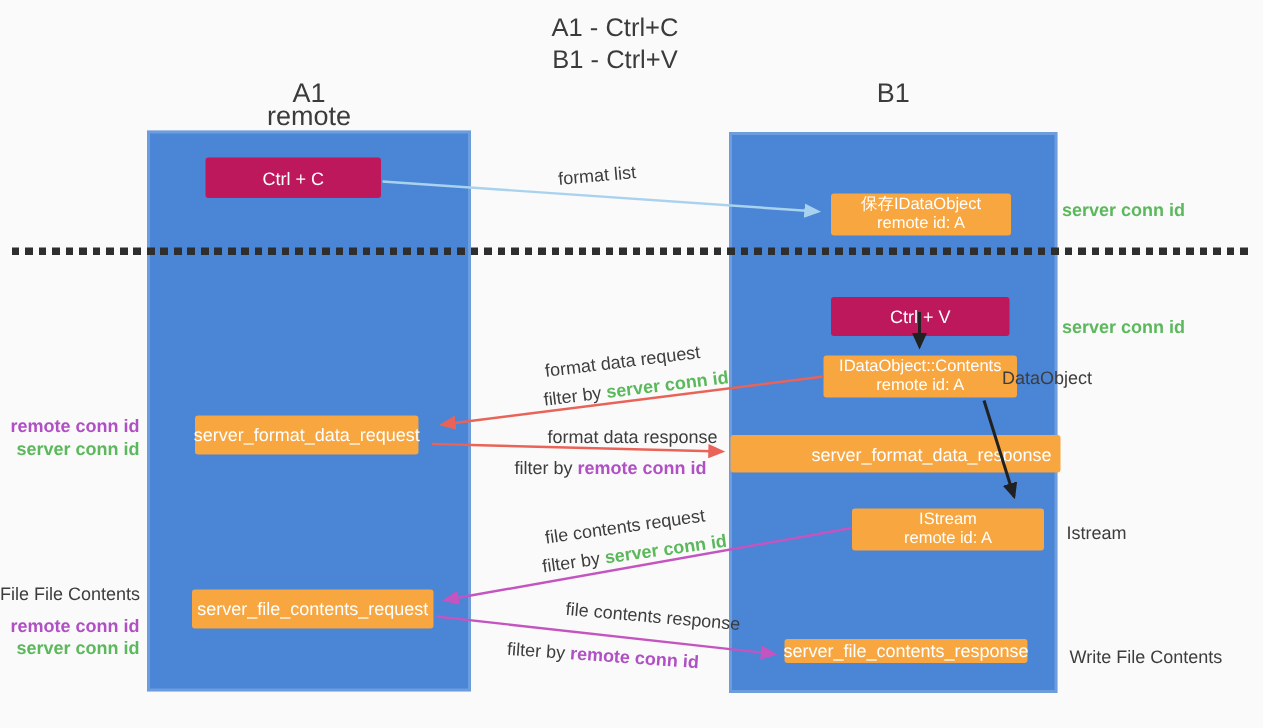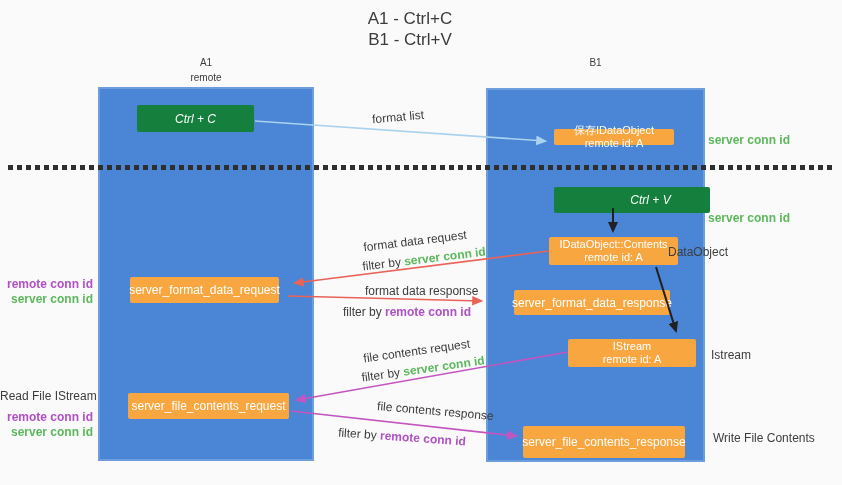--- a/index.html
+++ b/index.html
@@ -2,48 +2,48 @@
 <html><head>
 <meta charset="utf-8">
 <style>
   html,body{margin:0;padding:0;}
   body{background:#fafafa;font-family:"Liberation Sans",sans-serif;}
   .canvas{position:relative;width:842px;height:485px;background:#fafafa;overflow:hidden;}
 
   .title{position:absolute;left:260px;top:8px;width:300px;text-align:center;
          font-size:17px;line-height:21px;color:#3b3b3b;}
 
-  .col-header{position:absolute;text-align:center;font-size:10px;line-height:15px;color:#3b3b3b;z-index:2;}
+  .col-header{position:absolute;text-align:center;font-size:18px;line-height:15px;color:#3b3b3b;z-index:2;}
   .col-header.a{left:98px;top:55px;width:216px;}
   .col-header.b{left:486px;top:55px;width:219px;}
 
   .column{position:absolute;background:#4a85d6;z-index:1;
           box-shadow:inset 0 0 0 2px rgba(255,255,255,0.20);}
   .column.a{left:98px;top:87px;width:216px;height:374px;}
   .column.b{left:486px;top:88px;width:219px;height:374px;}
 
   .dotted-line{position:absolute;left:8px;top:165px;width:826px;height:5px;z-index:5;
           background:repeating-linear-gradient(90deg,#2e2e2e 0 5px,transparent 5px 9px);}
 
   .node{position:absolute;display:flex;flex-direction:column;align-items:center;justify-content:center;
         color:#fff;z-index:3;border-radius:2px;text-align:center;}
-  .node.green{background:#15803d;font-style:italic;}
+  .node.green{background:#be185d;}
   .node.orange{background:#f7a640;}
   .node .l1,.node .l2{font-size:11px;line-height:13px;}
   .node.single{font-size:12px;}
 
   .n-ctrl-c{left:137px;top:105px;width:117px;height:27px;}
-  .n-save{left:554px;top:129px;width:120px;height:16px;}
-  .n-ctrl-v{left:554px;top:187px;width:119px;height:26px;padding-left:37px;}
+  .n-save{left:554px;top:129px;width:120px;height:28px;}
+  .n-ctrl-v{left:554px;top:198px;width:119px;height:26px;}
   .n-getdata{left:549px;top:237px;width:129px;height:28px;}
   .n-fmt-req{left:130px;top:277px;width:149px;height:26px;}
-  .n-fmt-resp{left:514px;top:290px;width:156px;height:25px;}
+  .n-fmt-resp{left:487px;top:290px;width:172px;height:25px;padding-left:48px;}
   .n-istream{left:568px;top:339px;width:128px;height:28px;}
   .n-file-req{left:128px;top:393px;width:161px;height:26px;}
-  .n-file-resp{left:523px;top:426px;width:162px;height:32px;}
+  .n-file-resp{left:523px;top:426px;width:162px;height:16px;}
 
   svg.arrows{position:absolute;left:0;top:0;z-index:4;pointer-events:none;}
 
   .elabel{position:absolute;font-size:12px;color:#3d3d3d;white-space:nowrap;z-index:6;}
   .green-t{color:#5cb85c;font-weight:bold;}
   .purple-t{color:#b050c4;font-weight:bold;}
   .gray-t{color:#3d3d3d;}
 
   .side{position:absolute;font-size:12px;line-height:14px;white-space:nowrap;z-index:6;}
   .side.right-edge{left:0;width:93px;text-align:right;}
@@ -141,17 +141,17 @@
   <div class="elabel rot-p4" style="left:338px;top:430px;"><span>filter by </span><span class="purple-t">remote conn id</span></div>
 
   <div class="side green-t" style="left:708px;top:133px;">server conn id</div>
   <div class="side green-t" style="left:708px;top:211px;">server conn id</div>
   <div class="side gray-t" style="left:668px;top:245px;">DataObject</div>
   <div class="side gray-t" style="left:711px;top:348px;">Istream</div>
   <div class="side gray-t" style="left:713px;top:431px;">Write File Contents</div>
 
   <div class="side right-edge purple-t" style="top:277px;">remote conn id</div>
   <div class="side right-edge green-t" style="top:292px;">server conn id</div>
-  <div class="side right-edge gray-t" style="top:389px;">Read File IStream</div>
+  <div class="side right-edge gray-t" style="top:389px;">File File Contents</div>
   <div class="side right-edge purple-t" style="top:410px;">remote conn id</div>
   <div class="side right-edge green-t" style="top:425px;">server conn id</div>
 
 </div>
 
 </body></html>

